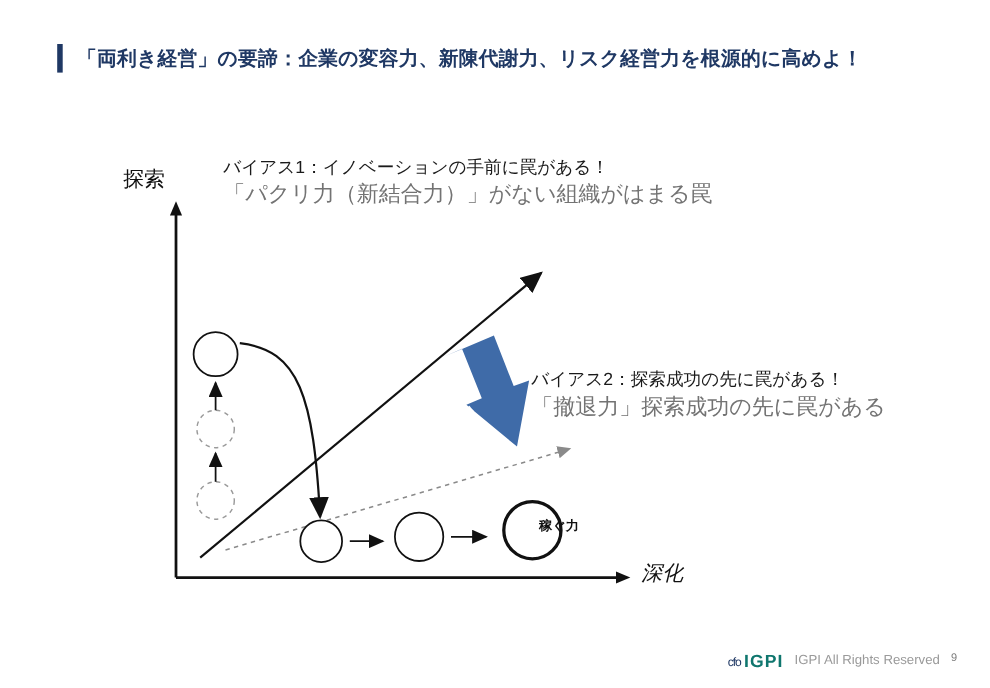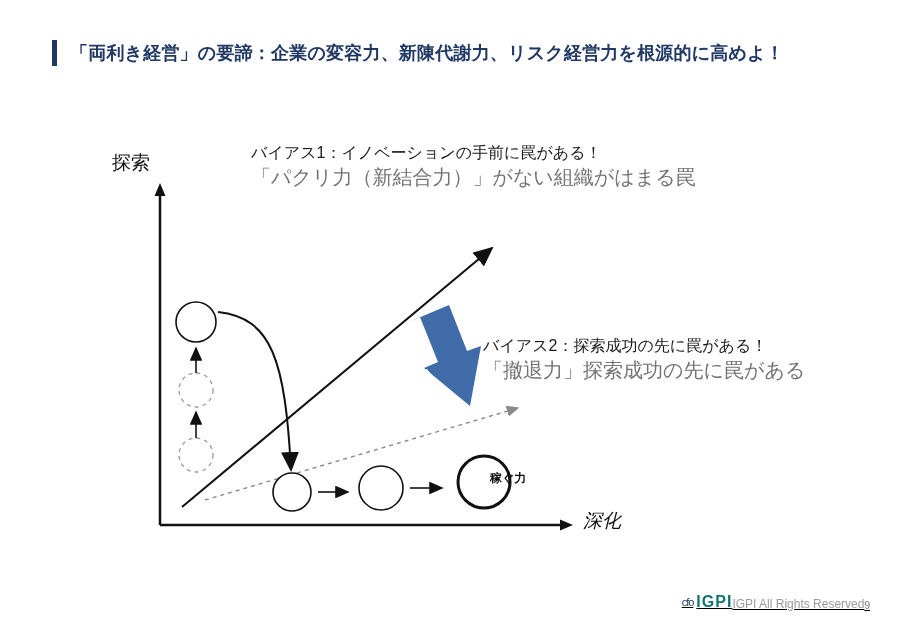--- a/index.html
+++ b/index.html
@@ -76,21 +76,21 @@
     line-height: 1.35;
   }
   .anno .line1 {
     font-size: 16px;
     color: #1a1a1a;
   }
   .anno .line2 {
     font-size: 20px;
     color: #737373;
   }
-  .anno-bias1 { left: 203px; top: 142px; margin-left: 48px; }
+  .anno-bias1 { left: 203px; top: 142px; }
   .anno-bias2 { left: 483px; top: 303px; margin-top: 32px; }
 
   
   .node-label {
     position: absolute;
     font-size: 12px;
     font-weight: bold;
     color: #111111;
     white-space: nowrap;
   }
@@ -109,22 +109,22 @@
     letter-spacing: 1px;
     white-space: nowrap;
   }
 
   
   .footer {
     position: absolute;
     right: 30px;
     bottom: 14px;
     display: flex;
-    align-items: flex-end;
-    text-decoration: underline;
+    align-items: flex-start;
+    gap: 10px;
   }
   .footer-logo {
     display: flex;
     align-items: center;
     gap: 3px;
   }
   .footer-logo-mark {
     font-size: 11px;
     color: #1f3864;
     letter-spacing: -1px;

